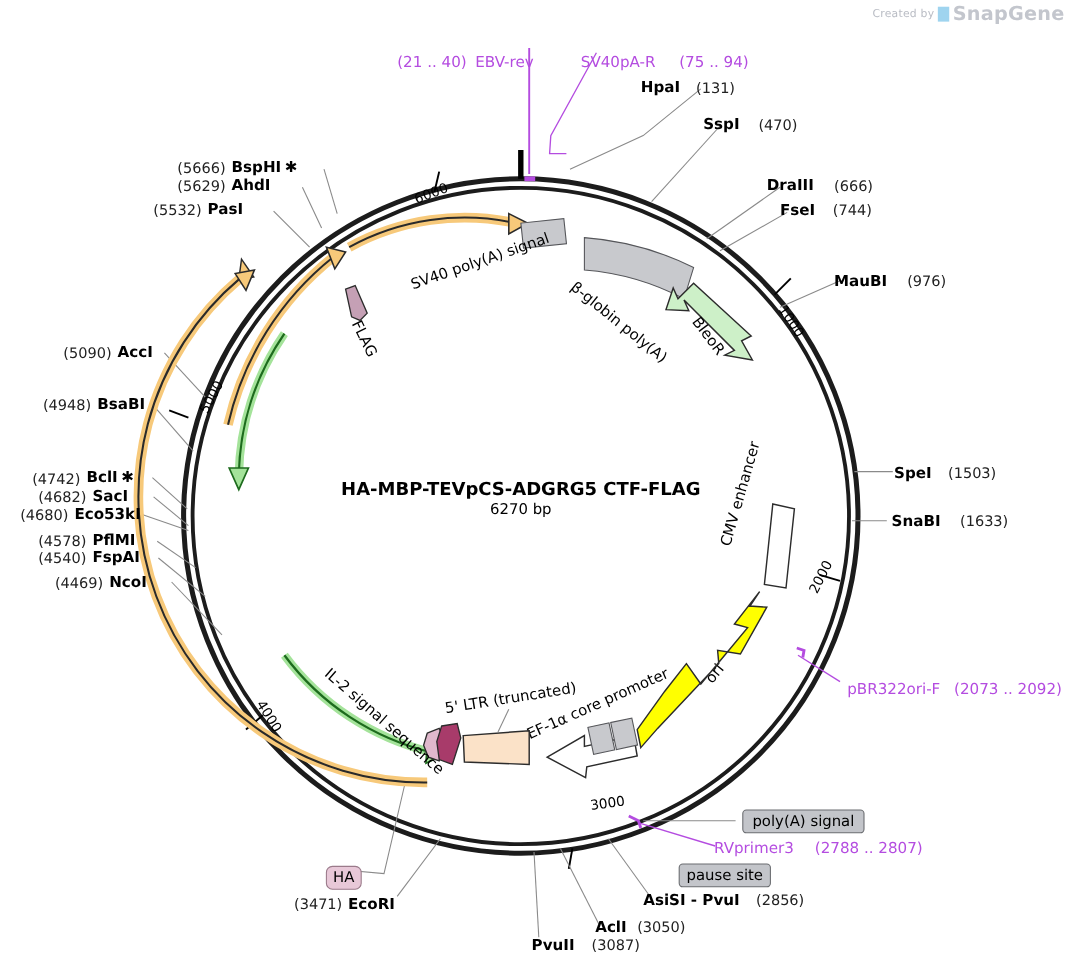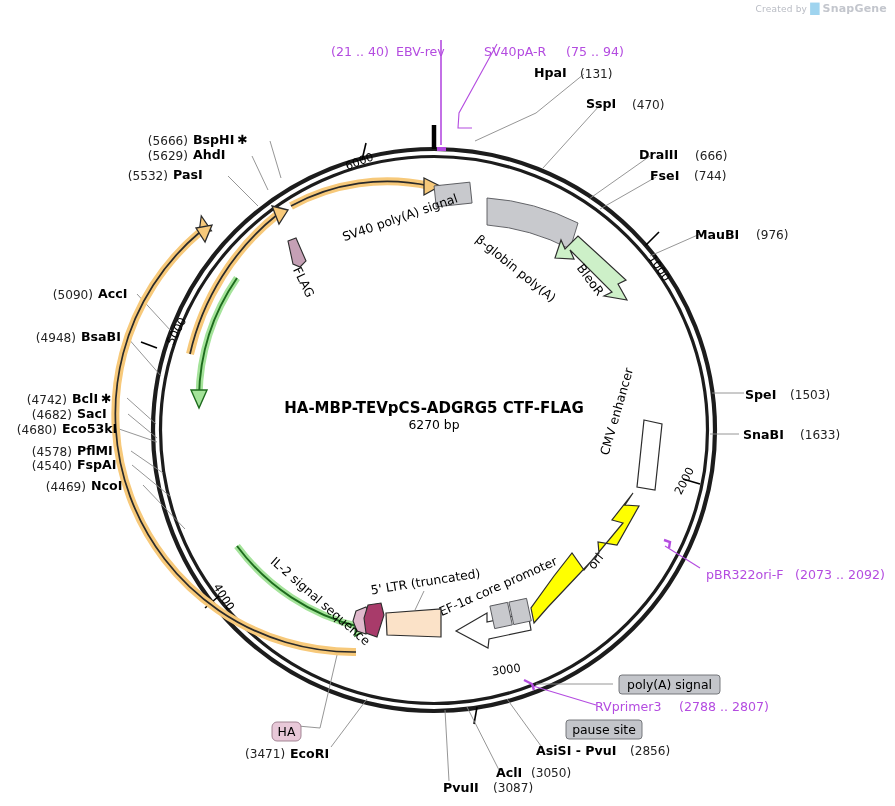--- a/index.html
+++ b/index.html
@@ -3,21 +3,21 @@
 <meta charset="utf-8">
 <style>
   html,body{margin:0;padding:0;background:#ffffff;}
   body{width:895px;height:806px;position:relative;overflow:hidden;
        font-family:"DejaVu Sans","Liberation Sans",sans-serif;}
   #map{position:absolute;left:0;top:0;width:895px;height:806px;}
   .wm{position:absolute;right:8px;top:2px;font-size:9px;color:#c8c8cc;
       letter-spacing:.2px;display:flex;align-items:center;gap:3px;text-align:center;}
   .wm .bk{color:#b9bcc4;font-size:9px;}
   .wm .logo{color:#9fd4ef;font-size:12px;line-height:9px;}
-  .wm .sg{color:#c3c6cd;font-size:11px;font-weight:600;}
+  .wm .sg{color:#c3c6cd;font-size:16px;font-weight:600;}
   text{dominant-baseline:middle;}
   .enz{font-weight:bold;font-size:12.6px;fill:#000;}
   .pos{font-size:12.1px;fill:#222;}
   .prim{font-size:12.6px;fill:#b44ce0;}
   .tick{font-size:11.4px;fill:#000;}
   .ftxt{font-size:12.4px;fill:#000;}
   .ctr-t{font-size:15px;font-weight:bold;fill:#000;}
   .ctr-s{font-size:12.4px;fill:#000;}
   .lead{stroke:#8a8a8a;stroke-width:.9px;fill:none;}
   .plead{stroke:#b44ce0;stroke-width:1.1px;fill:none;}

